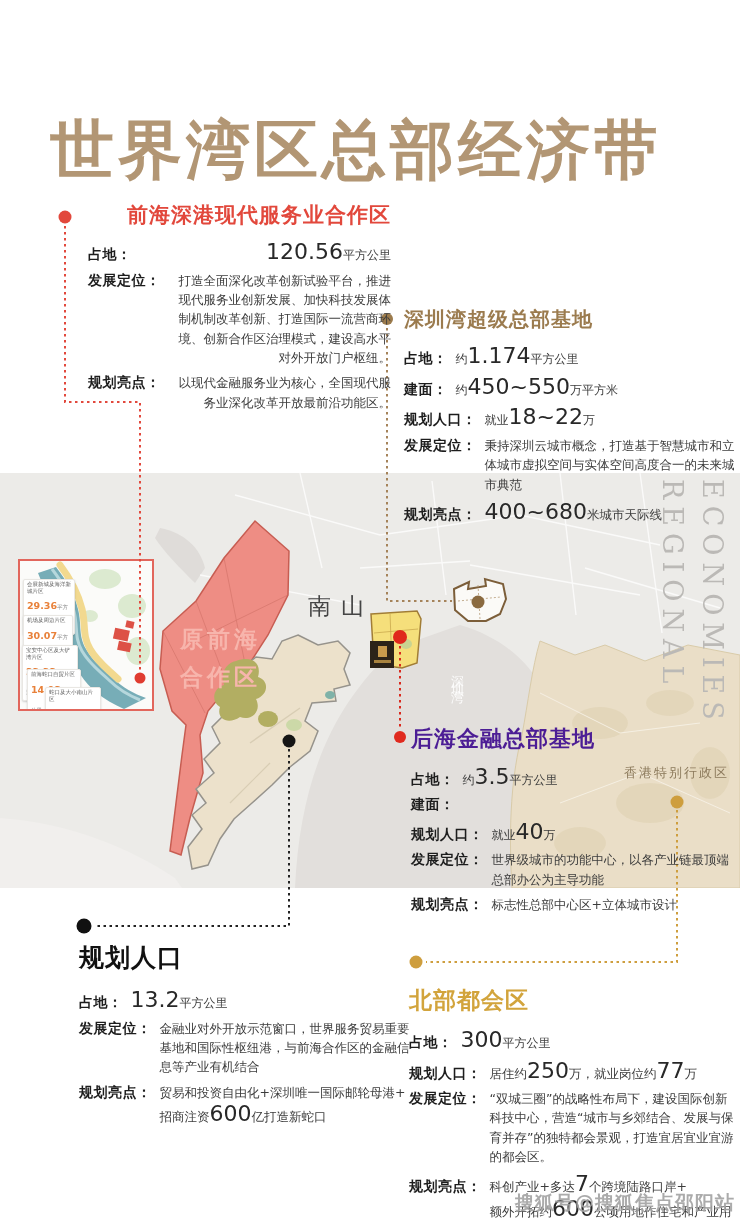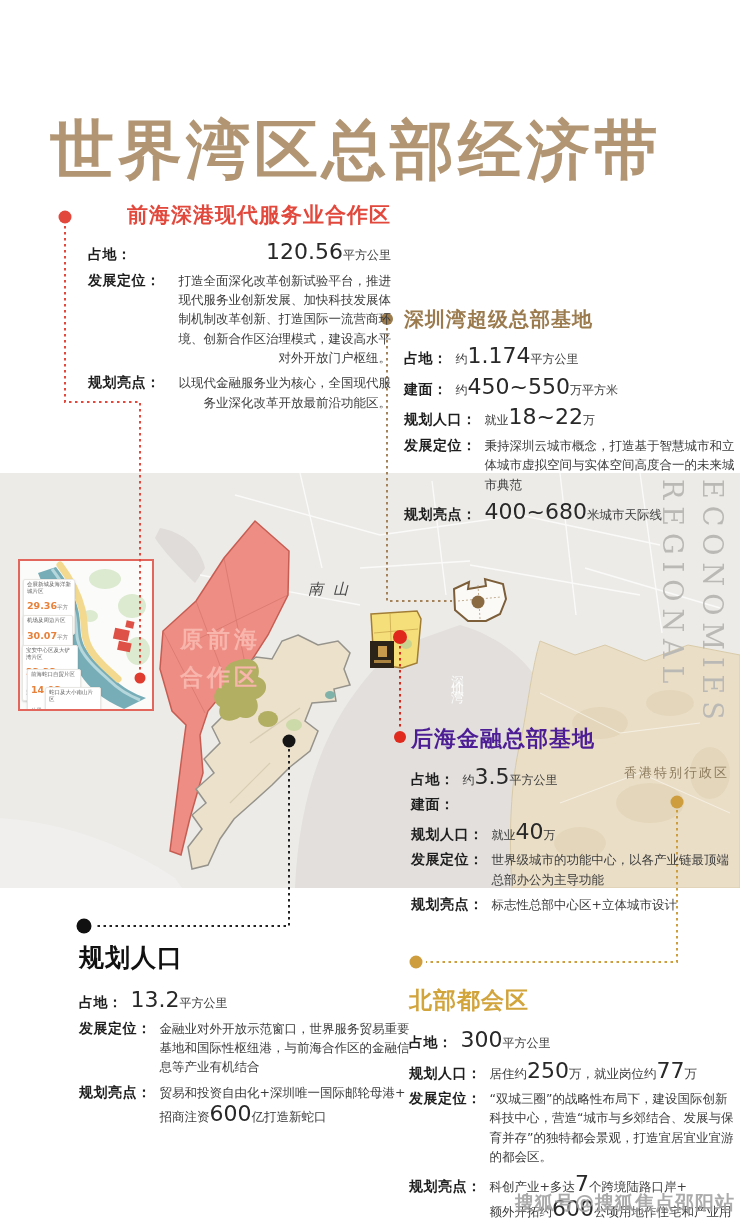--- a/index.html
+++ b/index.html
@@ -29,21 +29,21 @@
   #zone-northern .zone-title{font-size:23px;margin-bottom:12px;}
   .info-row{display:flex;align-items:baseline;margin-top:6px;}
   .info-label{font-weight:700;font-size:14px;color:#1d1d1d;white-space:nowrap;margin-right:8px;letter-spacing:.5px;}
   .info-content{flex:1;font-size:12.5px;line-height:1.55;color:#3c3c3c;}
   .seg-big{font-size:22px;color:#282828;line-height:1.1;}
   .seg-unit{font-size:12px;color:#3c3c3c;}
   .seg-normal{font-size:12.5px;}
   
   .map{position:absolute;left:0;top:473px;width:740px;height:415px;background:#ecebe8;z-index:1;}
   .map-label{position:absolute;z-index:2;}
-  .nanshan{left:308px;top:107px;font-size:15px;color:#454545;letter-spacing:10px;font-style:italic;}
+  .nanshan{left:308px;top:118px;font-size:23px;color:#454545;letter-spacing:10px;}
   .yuanqianhai{left:180px;top:148px;font-size:23px;color:#f7b5ac;letter-spacing:4px;line-height:1.65;font-weight:700;}
   .hk-label{left:624px;top:291px;font-family:"DejaVu Serif","Liberation Serif",serif;
     font-size:13px;color:#8c7a5c;letter-spacing:2px;}
   .bay-label{left:448px;top:192px;writing-mode:vertical-rl;font-size:13px;color:rgba(255,255,255,.9);letter-spacing:7px;}
   .vtext{position:absolute;right:8px;top:6px;writing-mode:vertical-rl;z-index:2;
     font-family:"DejaVu Serif","Liberation Serif",serif;font-size:27px;color:#bbb9b6;
     letter-spacing:7px;line-height:1.5;}
   .vtext span{display:block;}
   
   .badge{position:absolute;left:370px;top:168px;width:24px;height:27px;background:#2c2318;z-index:3;

